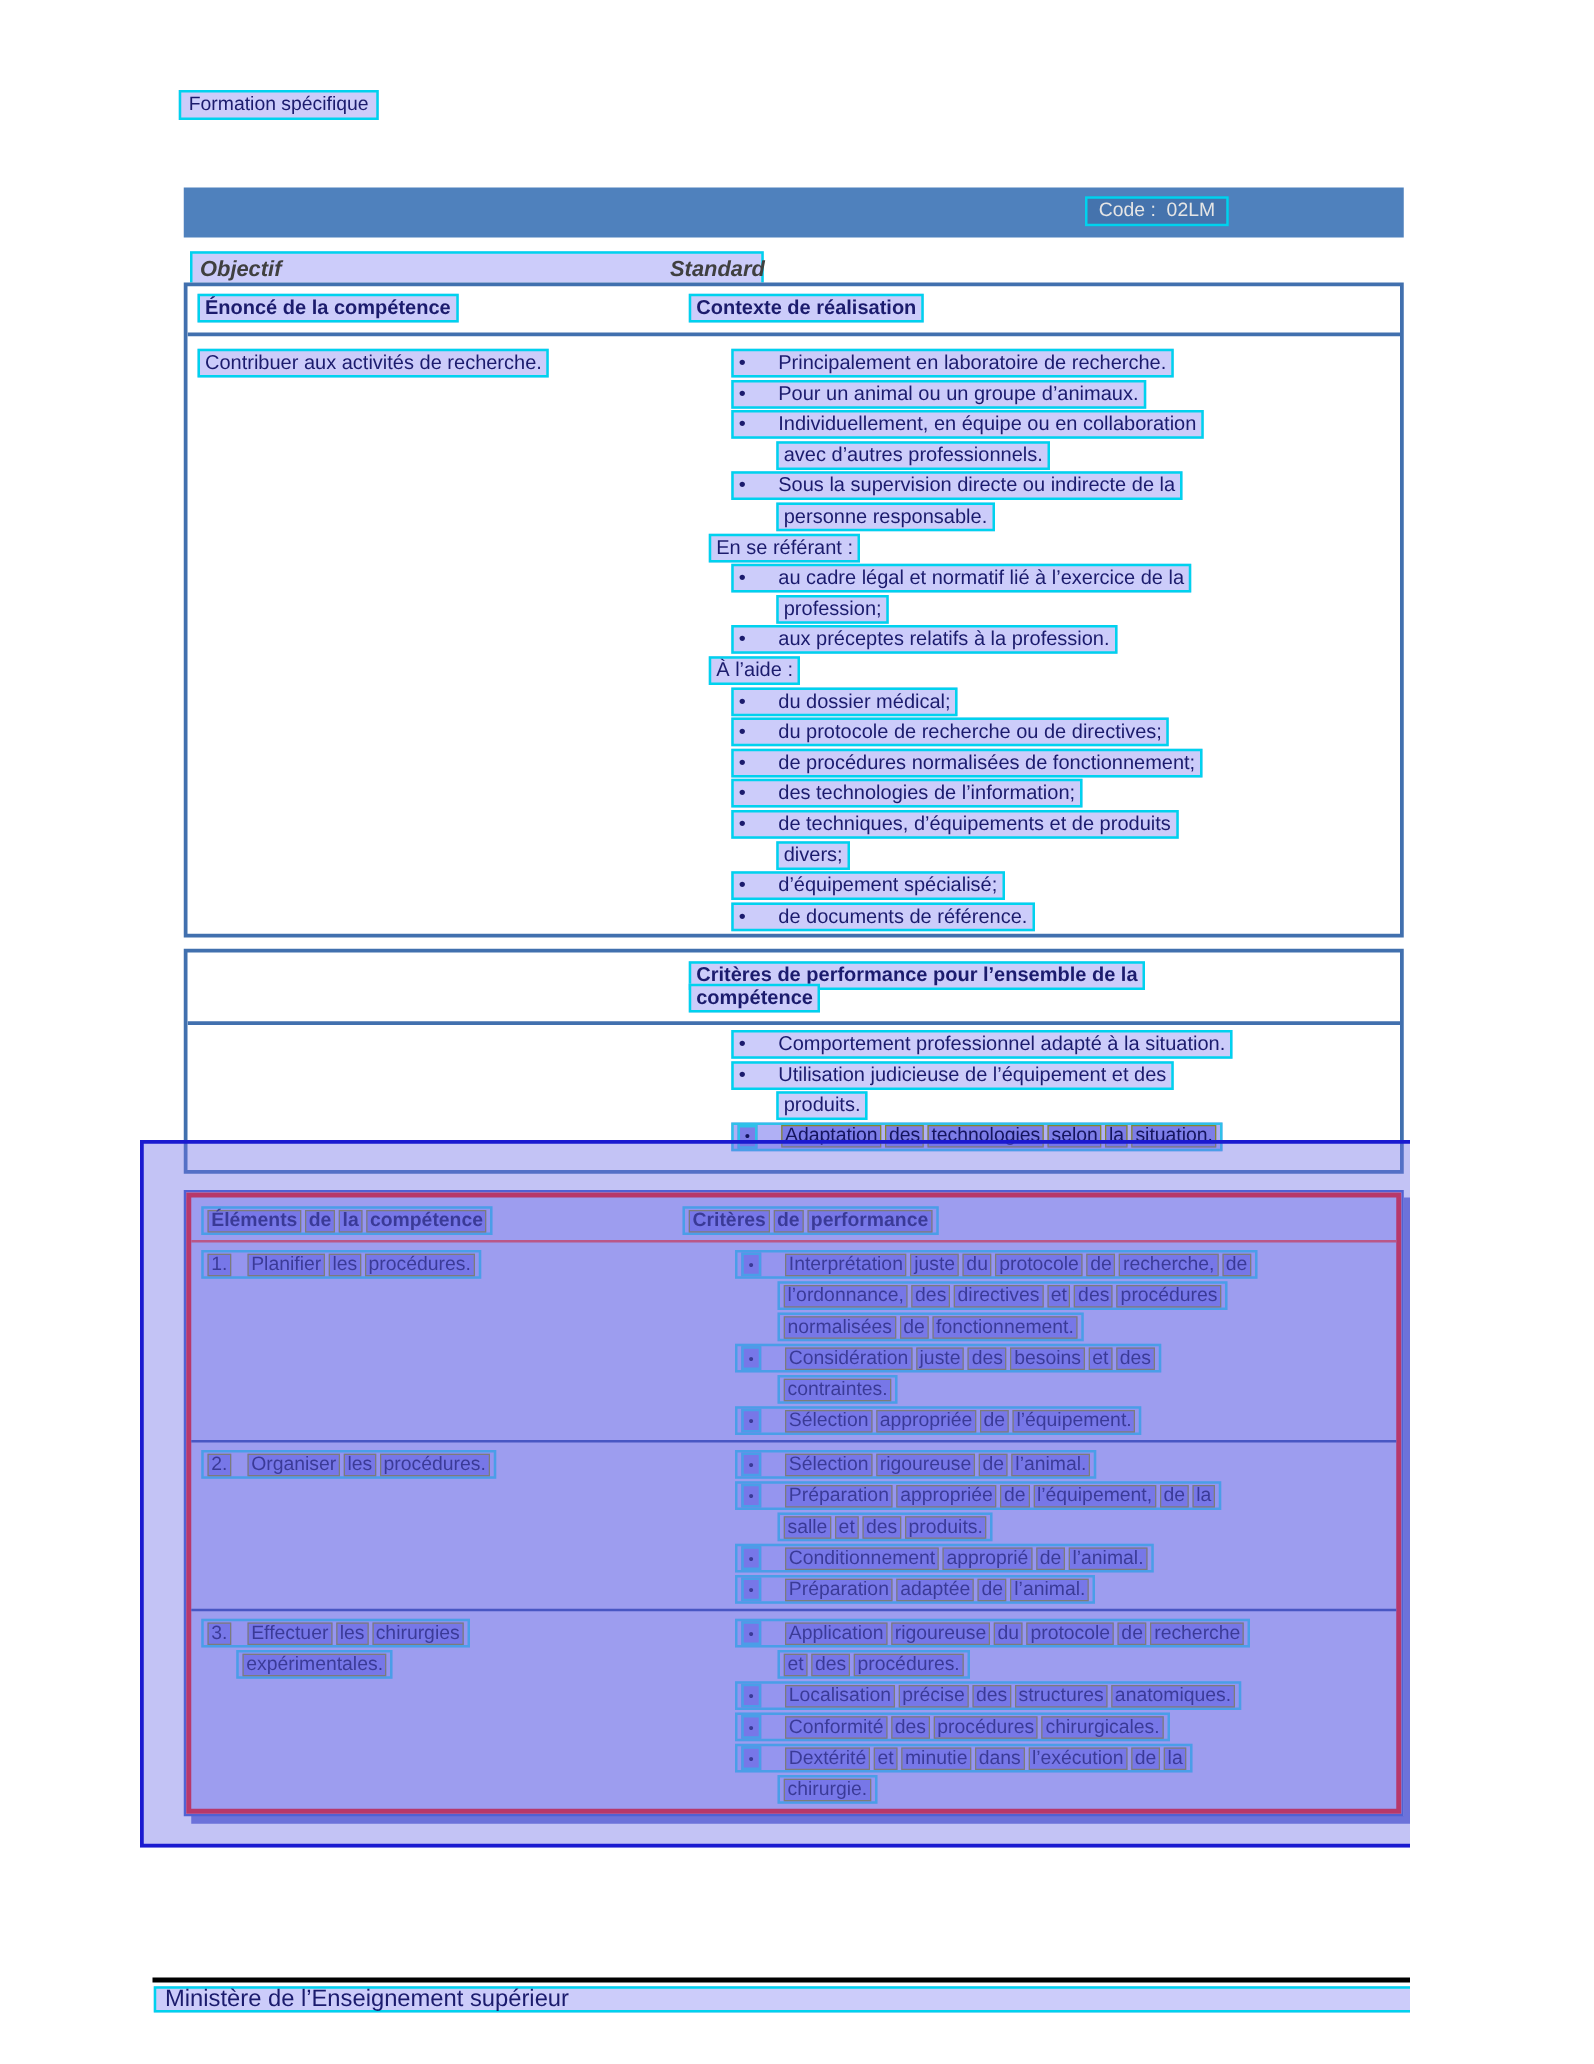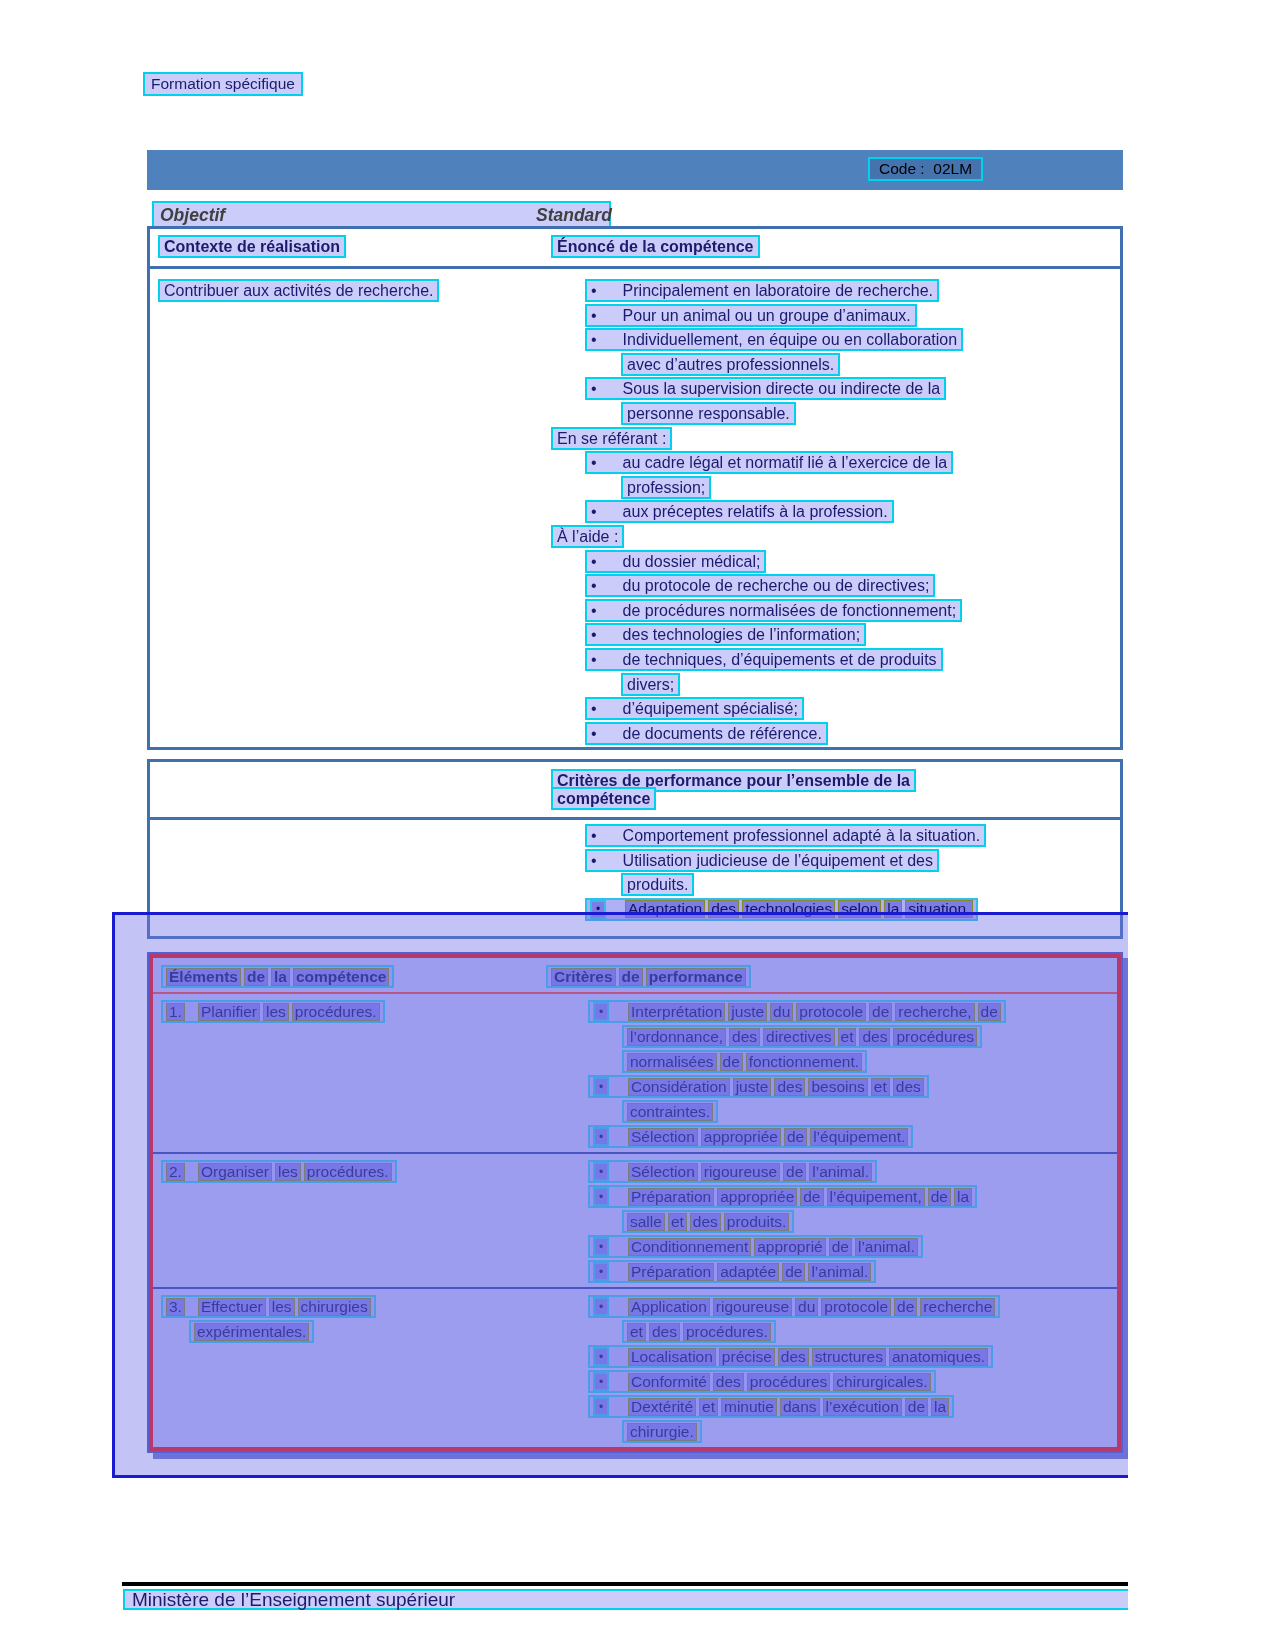--- a/index.html
+++ b/index.html
@@ -4,40 +4,40 @@
 <style>
   html,body{margin:0;padding:0;background:#fff;}
   .page{position:relative;width:1128px;height:1651px;background:#fff;overflow:hidden;
         font-family:"Liberation Sans",sans-serif;color:#1b1b6d;}
   .hl{background:#ccccfa;border:2px solid #00d2ee;}
   .hl-line{background:#ccccfa;border:2px solid #00d2ee;padding:1px 4px;
            box-decoration-break:clone;-webkit-box-decoration-break:clone;}
   .eyebrow{position:absolute;left:143px;top:72px;font-size:15.5px;padding:1px 6px;}
   .band{position:absolute;left:147px;top:150px;width:976px;height:40px;background:#4f81bd;}
   .code-badge{position:absolute;left:721px;top:7px;background:#4573ad;border:2px solid #00d2ee;
-              color:#000000;font-size:15.5px;padding:1px 9px;white-space:pre;}
+              color:#e5e5e5;font-size:15.5px;padding:1px 9px;white-space:pre;}
   .objstd{position:absolute;left:152px;top:201px;width:455px;height:24px;line-height:24px;
           font-size:17.5px;font-weight:bold;font-style:italic;color:#404040;}
   .objstd .obj{position:absolute;left:6px;top:0;}
   .objstd .std{position:absolute;left:382px;top:0;}
   .tbl{position:absolute;left:147px;width:976px;border:3px solid #4170ae;background:#fff;
        overflow:hidden;box-sizing:border-box;}
   #table1{top:226px;height:524px;}
   #table2{top:759px;height:180px;}
   .thead{display:grid;grid-template-columns:393px 1fr;border-bottom:3px solid #4170ae;}
   #table1 .thead{height:40px;padding-top:9px;box-sizing:border-box;}
   #table2 .thead{padding:10px 0 9px 0;}
   .th{font-weight:bold;font-size:16px;padding-left:8px;}
   .th2w{max-width:470px;display:inline;}
   .tbody{display:grid;grid-template-columns:393px 1fr;padding-top:10px;font-size:16px;line-height:24.6px;}
   #table2 .tbody{line-height:24.5px;padding-top:4px;}
   .cell1{padding-left:8px;}
   .ctx-item{max-width:492px;}
   .ctx-item.b{margin-left:42px;padding-left:36px;text-indent:-36px;}
-  .ctx-item.p{margin-left:8px;}
+  .ctx-item.p{margin-left:24px;}
   .bullet{display:inline;}
   .gap{display:inline-block;width:26px;}
   
   .ov-rect{position:absolute;left:112px;top:912px;width:1051px;height:566px;
            background:rgba(112,112,232,0.42);border:3px solid #1a1ad0;z-index:5;pointer-events:none;
            box-sizing:border-box;}
   
   #table3{position:absolute;left:147px;top:952px;width:976px;border:2px solid #3a56c4;
           box-sizing:border-box;box-shadow:6px 6px 0 #6a74d0;}
   #table3 .inner{border:4px solid #ea1111;background:#bdbdf5;}
@@ -71,24 +71,24 @@
   </div>
 
   <div class="objstd hl">
     <span class="obj">Objectif</span>
     <span class="std">Standard</span>
   </div>
 
   <div class="tbl" id="table1">
     <div class="thead">
       <div class="th">
+        <span class="hl-line">Énoncé de la compétence</span>
+      </div>
+      <div class="th">
         <span class="hl-line">Contexte de réalisation</span>
-      </div>
-      <div class="th">
-        <span class="hl-line">Énoncé de la compétence</span>
       </div>
     </div>
     <div class="tbody">
       <div class="cell1">
         <span class="hl-line">Contribuer aux activités de recherche.</span>
       </div>
       <div class="cell2">
           <div class="ctx-item b"><span class="hl-line"><span class="bullet">•</span><span class="gap"></span>Principalement en laboratoire de recherche.</span></div>
           <div class="ctx-item b"><span class="hl-line"><span class="bullet">•</span><span class="gap"></span>Pour un animal ou un groupe d’animaux.</span></div>
           <div class="ctx-item b"><span class="hl-line"><span class="bullet">•</span><span class="gap"></span>Individuellement, en équipe ou en collaboration<br>avec d’autres professionnels.</span></div>

